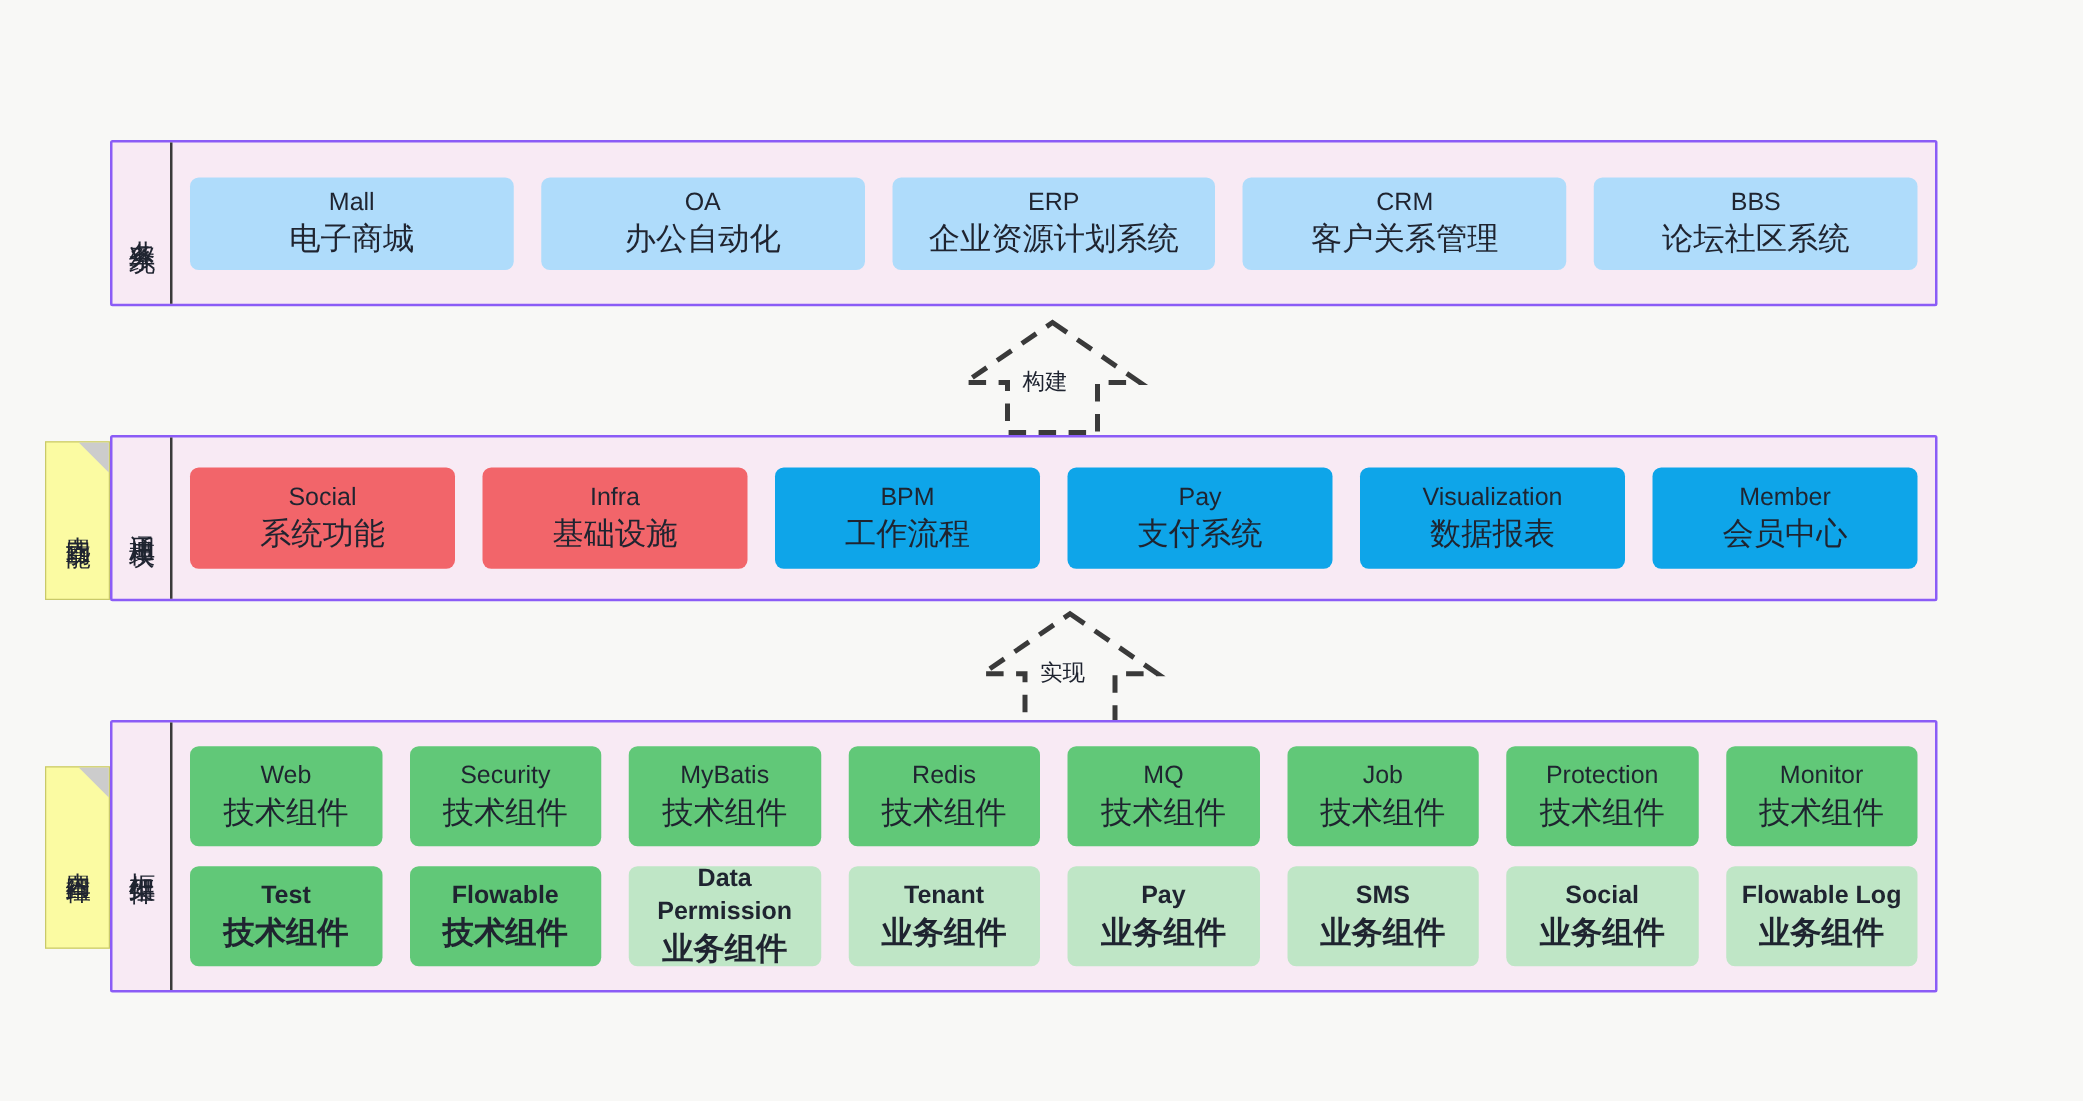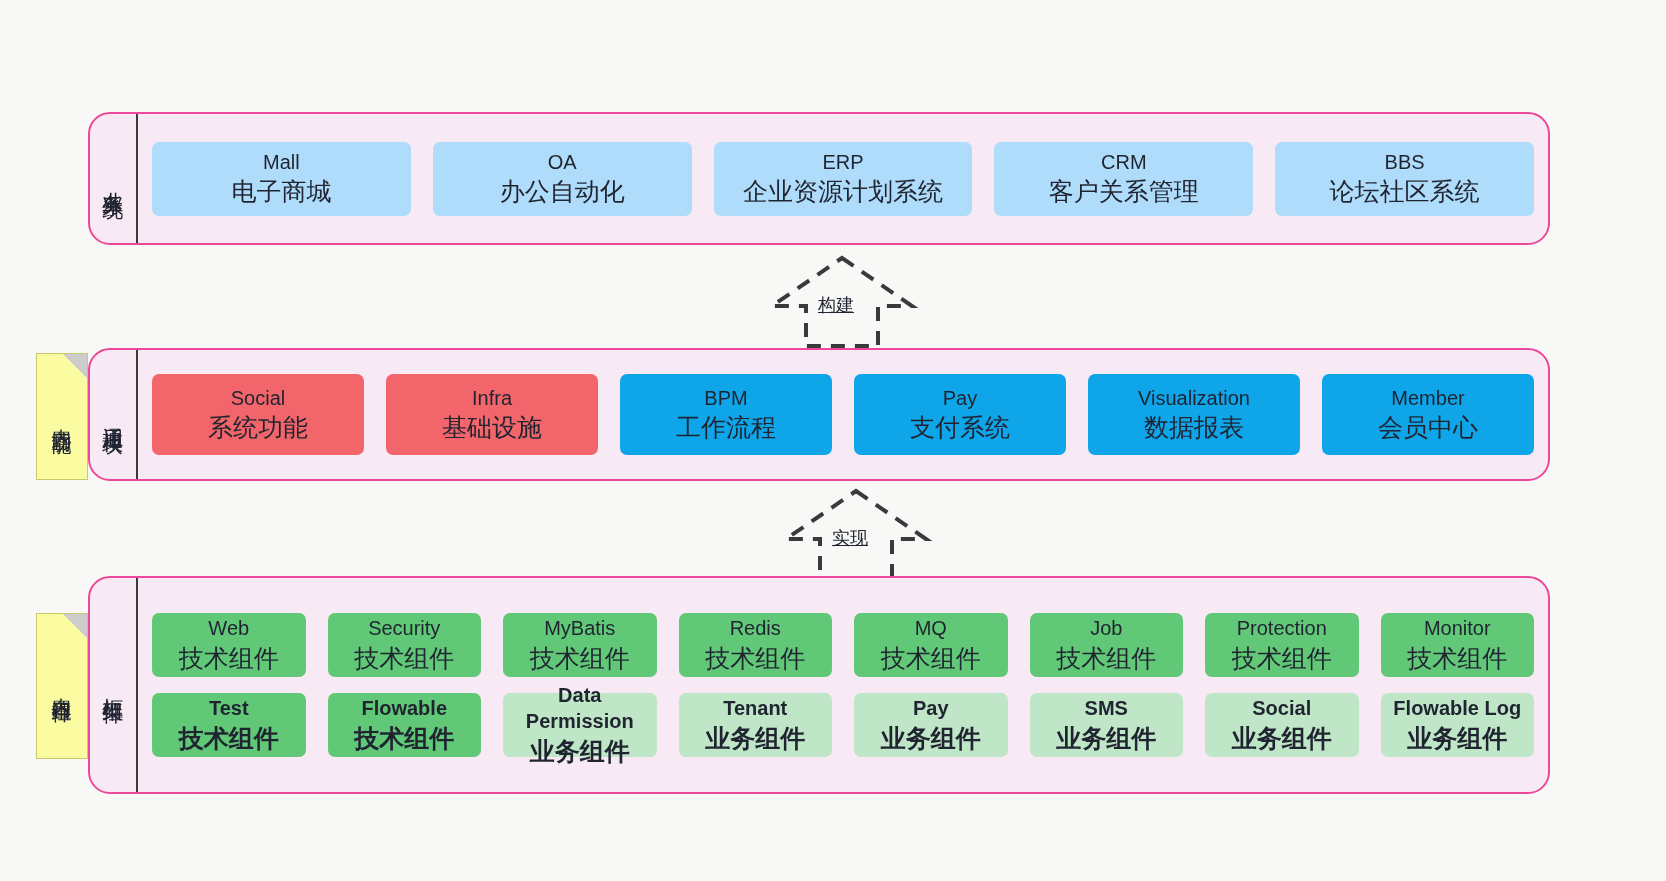--- a/index.html
+++ b/index.html
@@ -13,22 +13,22 @@
     position: relative;
     font-family: "Liberation Sans", "DejaVu Sans", sans-serif;
     overflow: hidden;
   }
 
   
   .layer {
     position: absolute;
     box-sizing: border-box;
     background: #f8eaf4;
-    border: 2px solid #ec4899;
-    border-radius: 22px;
+    border: 2px solid #8b5cf6;
+    border-radius: 2px;
     display: flex;
     align-items: stretch;
   }
 
   
   .layer-label {
     flex: 0 0 auto;
     width: 46px;
     display: flex;
     align-items: center;
@@ -81,21 +81,21 @@
   .card.green      { background: #61c878; }
   .card.lightgreen { background: #bfe6c6; }
 
   
   #layer-business  { left: 88px;  top: 112px; width: 1462px; height: 133px; }
   #layer-common    { left: 88px;  top: 348px; width: 1462px; height: 133px; }
   #layer-framework { left: 88px;  top: 576px; width: 1462px; height: 218px; }
 
   #layer-business  .row { height: 74px; }
   #layer-common    .row { height: 81px; }
-  #layer-framework .row { height: 64px; }
+  #layer-framework .row { height: 80px; }
 
   
   .note {
     position: absolute;
     background: #fbfba2;
     border: 1px solid #c9c96a;
     box-sizing: border-box;
     display: flex;
     align-items: center;
     justify-content: center;
@@ -125,21 +125,20 @@
   }
   #arrow-build   { left: 752px; top: 254px; }
   #arrow-impl    { left: 766px; top: 487px; }
   .arrow-wrap svg { display: block; overflow: visible; }
   .arrow-label {
     position: absolute;
     font-size: 18px;
     color: #1f2430;
     background: transparent;
     white-space: nowrap;
-    text-decoration: underline;
   }
   #arrow-build .arrow-label { left: 66px; top: 39px; }
   #arrow-impl  .arrow-label { left: 66px; top: 39px; }
 </style>
 </head>
 <body>
 
 <div class="layer" id="layer-business">
   <div class="layer-label">业务系统</div>
   <div class="layer-body">

